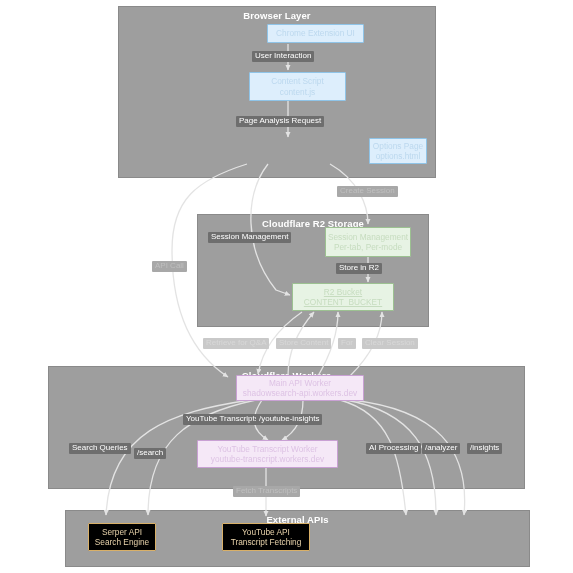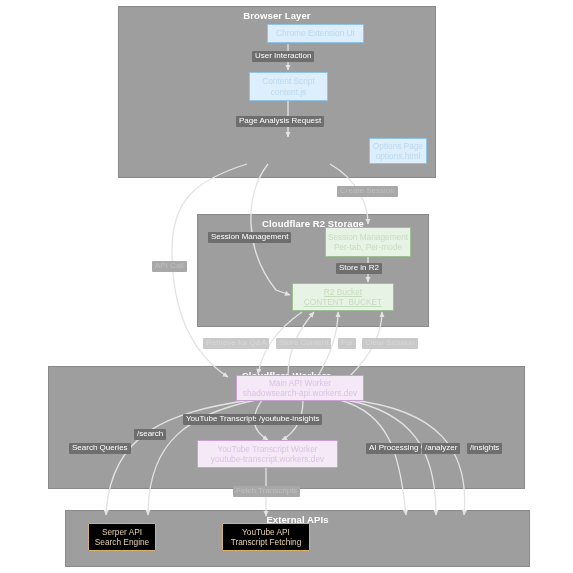--- a/index.html
+++ b/index.html
@@ -173,21 +173,21 @@
 
     <path class="edge-path" marker-end="url(#ah)" d="M346,400 C412,412 436,450 436,515"></path>
 
     <path class="edge-path" marker-end="url(#ah)" d="M352,400 C436,410 470,448 464,515"></path>
   </svg>
 
   <div class="node node-browser" style="left:249px; top:24px; width:97px; height:19px;margin-left:18px;">
     <span class="ln">Chrome Extension UI</span>
   </div>
 
-  <div class="node node-browser" style="left:249px; top:72px; width:79px; height:29px;">
+  <div class="node node-browser" style="left:249px; top:72px; width:97px; height:29px;">
     <span class="ln">Content Script</span>
     <span class="ln">content.js</span>
   </div>
 
 
   <div class="node node-browser" style="left:369px; top:138px; width:58px; height:26px;">
     <span class="ln">Options Page</span>
     <span class="ln">options.html</span>
   </div>
 
@@ -241,21 +241,21 @@
   <div class="edge-label lbl-faint-white" style="left:338px; top:338px;">For</div>
 
   <div class="edge-label lbl-faint-white" style="left:362px; top:338px;">Clear Session</div>
 
   <div class="edge-label lbl-on-gray" style="left:183px; top:414px;">YouTube Transcripts</div>
 
   <div class="edge-label lbl-on-gray" style="left:256px; top:414px;">/youtube-insights</div>
 
   <div class="edge-label lbl-on-gray" style="left:69px; top:443px;">Search Queries</div>
 
-  <div class="edge-label lbl-on-gray" style="left:134px; top:429px;">/search</div>
+  <div class="edge-label lbl-on-gray" style="left:134px; top:448px;">/search</div>
 
   <div class="edge-label lbl-on-gray" style="left:366px; top:443px;">AI Processing</div>
 
   <div class="edge-label lbl-on-gray" style="left:422px; top:443px;">/analyzer</div>
 
   <div class="edge-label lbl-on-gray" style="left:467px; top:443px;">/insights</div>
 
   <div class="edge-label lbl-faint" style="left:233px; top:486px;">Fetch Transcripts</div>
 
 </div>

